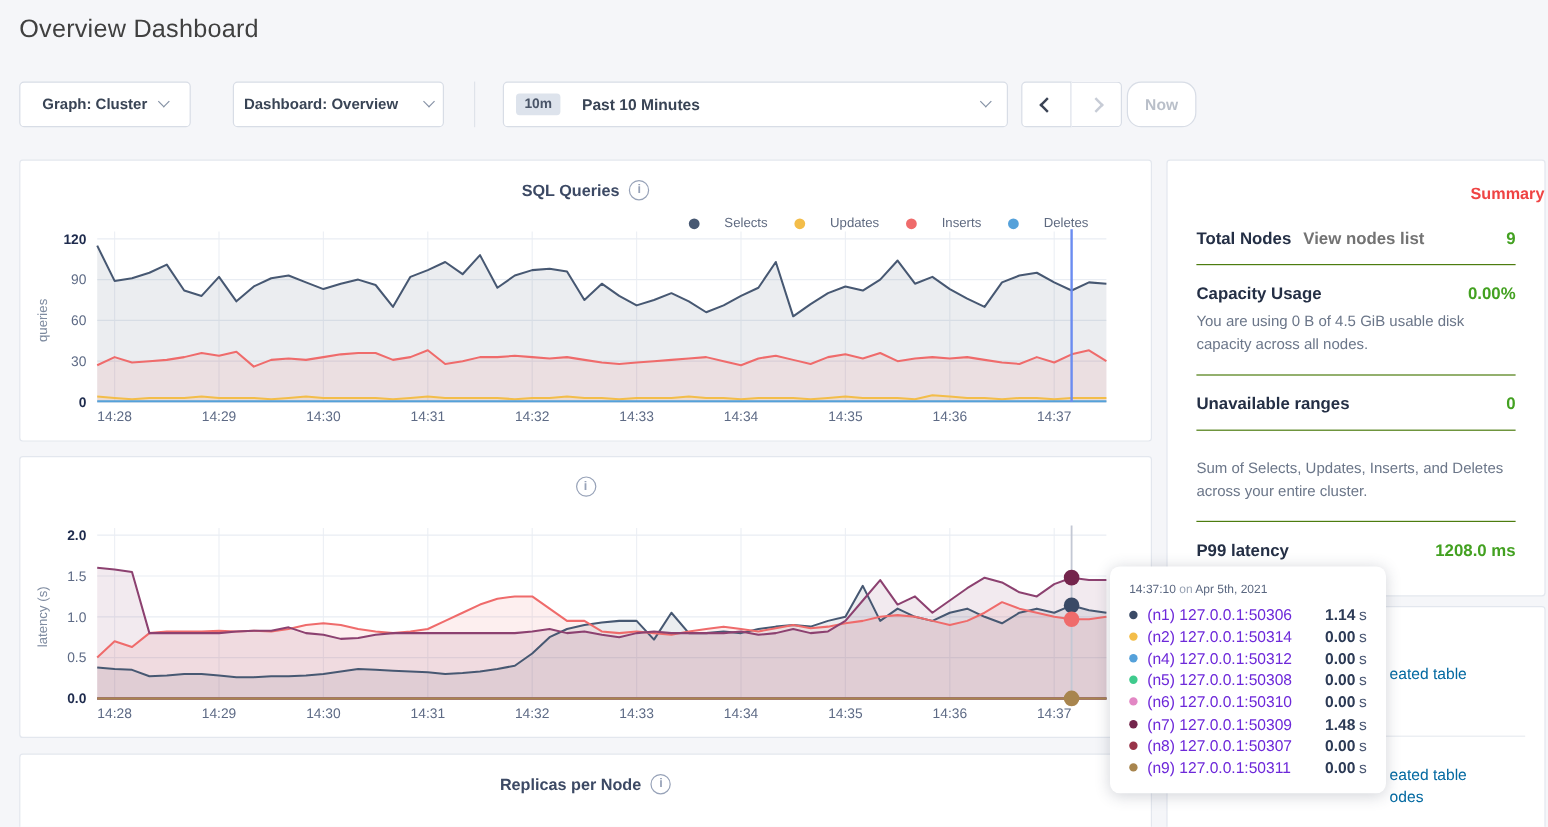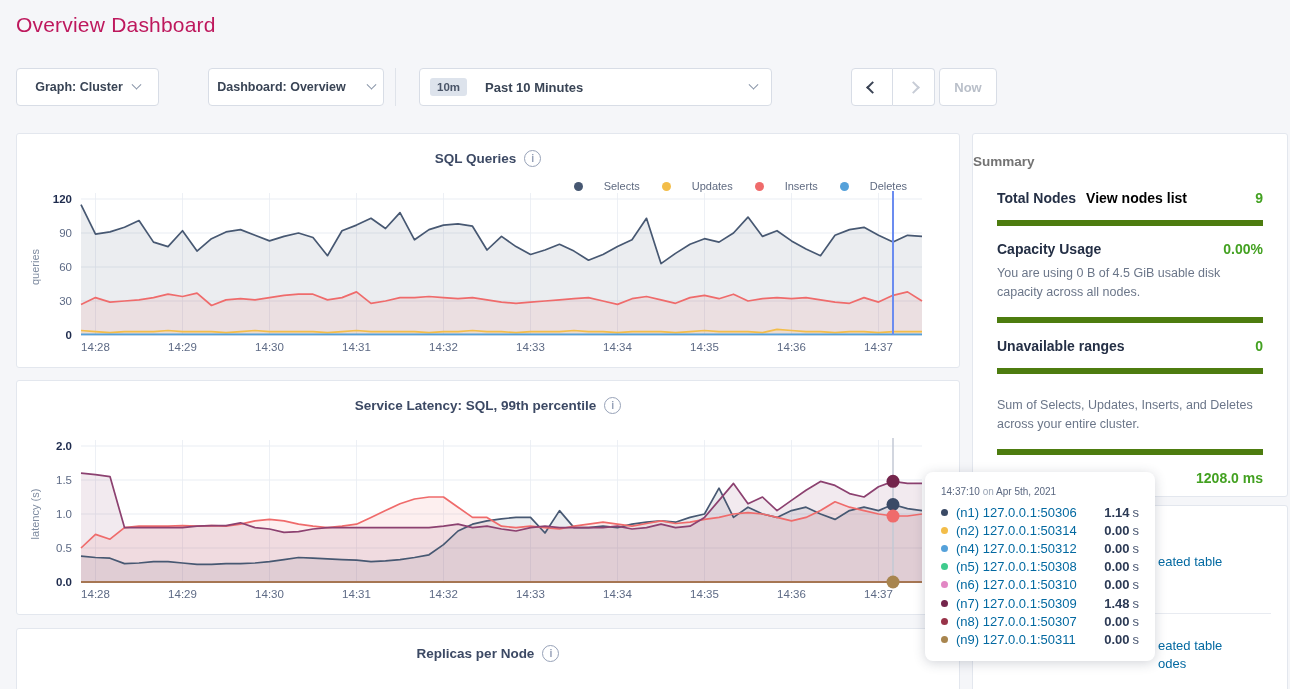--- a/index.html
+++ b/index.html
@@ -1,74 +1,74 @@
 <!DOCTYPE html>
 <html><head>
 <meta charset="utf-8">
 <style>
   * { margin:0; padding:0; box-sizing:border-box; }
   html,body { width:1290px; height:689px; }
   body { font-family:"Liberation Sans","DejaVu Sans",sans-serif; background:#f5f6f9; color:#242a35; position:relative; overflow:hidden; }
-  .page-title { position:absolute; left:16px; top:13px; font-size:21px; font-weight:500; color:#be185d; letter-spacing:.2px; }
+  .page-title { position:absolute; left:16px; top:13px; font-size:21px; font-weight:500; color:#404040; letter-spacing:.2px; }
 
   
   .btn { background:#fff; border:1px solid #d8dde6; border-radius:4px; display:flex; align-items:center; justify-content:center; gap:10px; font-size:12.5px; font-weight:bold; color:#394455; cursor:pointer; }
   .dd-graph { position:absolute; left:16px; top:68px; width:143px; height:38px; }
-  .dd-dashboard { position:absolute; left:208px; top:68px; width:176px; height:38px;gap:22px; }
+  .dd-dashboard { position:absolute; left:194px; top:68px; width:176px; height:38px;gap:22px; }
   .chev { width:7px; height:7px; border-right:1.8px solid #8italic591a0; border-right:1.8px solid #8591a5; border-bottom:1.8px solid #8591a5; transform:rotate(45deg) translate(-2px,-2px); display:inline-block; }
   .vdivider { position:absolute; left:395px; top:68px; width:1px; height:38px; background:#dfe3ea; }
-  .time-selector { position:absolute; left:419px; top:68px; width:353px; height:38px; justify-content:flex-start; padding:0 14px 0 10px; }
+  .time-selector { position:absolute; left:419px; top:68px; width:421px; height:38px; justify-content:flex-start; padding:0 14px 0 10px; }
   .time-badge { background:#dde3ec; color:#4a5568; border-radius:3px; font-size:11.5px; font-weight:bold; padding:3px 7px; }
   .time-label { flex:1; text-align:left; font-size:13px; padding-left:8px; }
   .pager { position:absolute; left:851px; top:68px; display:flex; }
   .pager .btn { width:42px; height:38px; border-radius:0; }
   .pager .btn:first-child { border-radius:4px 0 0 4px; }
   .pager .btn:last-child { border-radius:0 4px 4px 0; border-left:none; }
   .arrow { width:9px; height:9px; border-right:2.4px solid #3a4354; border-bottom:2.4px solid #3a4354; }
   .arrow.left { transform:rotate(135deg); }
   .arrow.right { transform:rotate(-45deg); border-color:#c7ccd6; }
-  .now-btn { position:absolute; left:939px; top:68px; width:58px; height:38px; color:#b9bfc9; font-size:13px; }
+  .now-btn { position:absolute; left:939px; top:68px; width:58px; height:38px; color:#b9bfc9; font-size:13px;border-radius:12px; }
 
   .panel { position:absolute; background:#fff; border:1px solid #e3e7ee; border-radius:3px; }
   #panel-sql { left:16px; top:133px; width:944px; height:235px; }
   #panel-latency { left:16px; top:380px; width:944px; height:235px; }
   #panel-replicas { left:16px; top:628px; width:944px; height:120px; }
   #panel-summary { left:972px; top:133px; width:316px; height:364px; }
   #panel-events { left:972px; top:505px; width:316px; height:220px; }
 
   .chart-title { position:absolute; top:16px; left:0; right:0; display:flex; align-items:center; justify-content:center; gap:8px; font-size:13.5px; font-weight:bold; color:#3c4964; }
   .info-icon { width:17px; height:17px; border:1px solid #97a2b8; border-radius:50%; color:#97a2b8; font-size:10.5px; line-height:15px; text-align:center; font-style:normal; cursor:pointer; }
   .legend { position:absolute; top:46px; right:52px; display:flex; gap:22px; }
   .legend-item { display:flex; align-items:center; gap:21px; font-size:11px; color:#5f6a80; cursor:pointer; }
   .legend-dot { width:9px; height:9px; border-radius:50%; }
   .chart-svg { position:absolute; left:0; top:55px; }
   svg text { font-family:"Liberation Sans","DejaVu Sans",sans-serif; }
 
   
-  .summary-title { text-align:left; font-size:13.5px; font-weight:bold; color:#737373; padding:20px 0 6px; }
+  .summary-title { text-align:right; font-size:13.5px; font-weight:bold; color:#ef4444; padding:20px 0 6px; }
   .summary-rows { padding:0 24px; }
-  .summary-row { padding:15px 0 14px; border-bottom:6px solid #4d7c0f; }
+  .summary-row { padding:15px 0 14px; border-bottom:1px solid #4d7c0f; }
   .summary-row:last-child { border-bottom:none; }
   .summary-head { display:flex; align-items:baseline; gap:10px; }
   .summary-label { font-size:14px; font-weight:bold; color:#242f45; }
-  .summary-link { font-size:14px; font-weight:bold; color:#000000; cursor:pointer; }
+  .summary-link { font-size:14px; font-weight:bold; color:#737373; cursor:pointer; }
   .summary-value { margin-left:auto; font-size:14px; font-weight:bold; color:#43a121; }
   .summary-desc { margin-top:7px; font-size:12.5px; line-height:1.55; color:#6b7689; }
 
   
   .event-frag { position:absolute; font-size:13px; color:#0369a1; white-space:nowrap; }
   .event-divider { position:absolute; left:16px; right:16px; height:1px; background:#e8ebf1; }
 
   
   .tooltip { position:absolute; left:925px; top:472px; width:230px; background:#fff; border-radius:8px; box-shadow:0 2px 12px rgba(50,60,80,.22); padding:14px 16px 12px; z-index:50; }
   .tooltip-title { font-size:10px; color:#5a6780; margin-bottom:6px; }
   .tooltip-title .on { color:#9aa4b5; }
   .tooltip-row { display:flex; align-items:center; gap:8px; height:18.2px; }
   .tt-dot { width:7px; height:7px; border-radius:50%; flex:none; }
-  .tt-node { font-size:13px; color:#0369a1; width:148px; white-space:nowrap; }
+  .tt-node { font-size:13px; color:#6d28d9; width:148px; white-space:nowrap; }
   .tt-val { font-size:13px; font-weight:bold; color:#2c3a55; }
   .tt-unit { font-weight:normal; color:#4a5772; padding-left:3px; }
 </style>
 </head>
 <body>
 
 <h1 class="page-title">Overview Dashboard</h1>
 
 <div class="btn dd-graph">
   <span>Graph: Cluster</span>
@@ -157,21 +157,20 @@
       <path d="M64.0,15.7 L78.5,45.1 L93.0,42.9 L107.5,38.3 L122.0,31.5 L136.5,53.1 L151.0,57.6 L165.5,41.7 L180.0,62.1 L194.5,49.7 L209.0,42.9 L223.5,40.6 L238.0,46.3 L252.5,51.9 L267.0,47.4 L281.5,44.0 L296.0,48.5 L310.5,66.7 L325.0,41.7 L339.5,36.1 L354.0,29.3 L368.5,39.5 L383.0,23.6 L397.5,50.8 L412.0,40.6 L426.5,36.1 L441.0,34.9 L455.5,37.2 L470.0,61.0 L484.5,47.4 L499.0,57.6 L513.5,65.5 L528.0,61.0 L542.5,55.3 L557.0,62.1 L571.5,71.2 L586.0,65.5 L600.5,57.6 L615.0,50.8 L629.5,29.3 L644.0,74.6 L658.5,64.4 L673.0,55.3 L687.5,49.7 L702.0,53.1 L716.5,44.0 L731.0,28.1 L745.5,47.4 L760.0,41.7 L774.5,51.9 L789.0,59.9 L803.5,66.7 L818.0,46.3 L832.5,40.6 L847.0,38.3 L861.5,46.3 L876.0,53.1 L890.5,46.3 L905.0,47.4" fill="none" stroke="#475872" stroke-width="1.7" stroke-linejoin="round"></path>
       <path d="M64.0,115.4 L78.5,108.6 L93.0,113.1 L107.5,112.0 L122.0,110.9 L136.5,108.6 L151.0,105.2 L165.5,107.5 L180.0,104.1 L194.5,116.5 L209.0,110.9 L223.5,109.7 L238.0,110.9 L252.5,108.6 L267.0,106.3 L281.5,105.2 L296.0,105.2 L310.5,110.9 L325.0,108.6 L339.5,102.9 L354.0,114.3 L368.5,112.0 L383.0,108.6 L397.5,108.6 L412.0,107.5 L426.5,108.6 L441.0,109.7 L455.5,108.6 L470.0,110.9 L484.5,113.1 L499.0,114.3 L513.5,113.1 L528.0,112.0 L542.5,110.9 L557.0,109.7 L571.5,108.6 L586.0,112.0 L600.5,115.4 L615.0,109.7 L629.5,107.5 L644.0,110.9 L658.5,114.3 L673.0,108.6 L687.5,106.3 L702.0,109.7 L716.5,105.2 L731.0,112.0 L745.5,109.7 L760.0,108.6 L774.5,109.7 L789.0,108.6 L803.5,110.9 L818.0,113.1 L832.5,114.3 L847.0,108.6 L861.5,113.1 L876.0,106.3 L890.5,102.9 L905.0,112.0" fill="none" stroke="#ef6b6b" stroke-width="1.7" stroke-linejoin="round"></path>
       <path d="M64.0,141.5 L78.5,142.6 L93.0,143.7 L107.5,142.6 L122.0,142.6 L136.5,142.6 L151.0,141.5 L165.5,142.6 L180.0,142.6 L194.5,142.6 L209.0,143.7 L223.5,142.6 L238.0,141.5 L252.5,142.6 L267.0,142.6 L281.5,142.6 L296.0,142.6 L310.5,143.7 L325.0,142.6 L339.5,141.5 L354.0,142.6 L368.5,142.6 L383.0,142.6 L397.5,142.6 L412.0,143.7 L426.5,142.6 L441.0,142.6 L455.5,141.5 L470.0,142.6 L484.5,142.6 L499.0,143.7 L513.5,142.6 L528.0,142.6 L542.5,142.6 L557.0,141.5 L571.5,142.6 L586.0,142.6 L600.5,143.7 L615.0,142.6 L629.5,142.6 L644.0,142.6 L658.5,143.7 L673.0,142.6 L687.5,141.5 L702.0,142.6 L716.5,142.6 L731.0,142.6 L745.5,143.7 L760.0,140.3 L774.5,141.5 L789.0,142.6 L803.5,142.6 L818.0,143.7 L832.5,142.6 L847.0,142.6 L861.5,143.7 L876.0,142.6 L890.5,142.6 L905.0,142.6" fill="none" stroke="#f3bd49" stroke-width="1.7" stroke-linejoin="round"></path>
       <path d="M64.0,145.4 L78.5,145.4 L93.0,145.4 L107.5,145.4 L122.0,145.4 L136.5,145.4 L151.0,145.4 L165.5,145.4 L180.0,145.4 L194.5,145.4 L209.0,145.4 L223.5,145.4 L238.0,145.4 L252.5,145.4 L267.0,145.4 L281.5,145.4 L296.0,145.4 L310.5,145.4 L325.0,145.4 L339.5,145.4 L354.0,145.4 L368.5,145.4 L383.0,145.4 L397.5,145.4 L412.0,145.4 L426.5,145.4 L441.0,145.4 L455.5,145.4 L470.0,145.4 L484.5,145.4 L499.0,145.4 L513.5,145.4 L528.0,145.4 L542.5,145.4 L557.0,145.4 L571.5,145.4 L586.0,145.4 L600.5,145.4 L615.0,145.4 L629.5,145.4 L644.0,145.4 L658.5,145.4 L673.0,145.4 L687.5,145.4 L702.0,145.4 L716.5,145.4 L731.0,145.4 L745.5,145.4 L760.0,145.4 L774.5,145.4 L789.0,145.4 L803.5,145.4 L818.0,145.4 L832.5,145.4 L847.0,145.4 L861.5,145.4 L876.0,145.4 L890.5,145.4 L905.0,145.4" fill="none" stroke="#55a1da" stroke-width="1.7" stroke-linejoin="round"></path>
       <line x1="876" y1="2" x2="876" y2="146" stroke="#6b8cf0" stroke-width="2"></line>
     </svg>
 </div>
 
 <div class="panel" id="panel-latency">
   <div class="chart-title">
-      <span>Service Latency: SQL, 99th percentile</span>
       <span class="info-icon">i</span>
     </div>
   <svg class="chart-svg" id="chart-latency" width="944" height="170" viewBox="0 0 944 170">
       <line x1="78.5" y1="4" x2="78.5" y2="146" stroke="#edf0f5" stroke-width="1"></line>
       <text x="78.5" y="162" text-anchor="middle" font-size="11.5" fill="#5d6a85">14:28</text>
       <line x1="165.5" y1="4" x2="165.5" y2="146" stroke="#edf0f5" stroke-width="1"></line>
       <text x="165.5" y="162" text-anchor="middle" font-size="11.5" fill="#5d6a85">14:29</text>
       <line x1="252.5" y1="4" x2="252.5" y2="146" stroke="#edf0f5" stroke-width="1"></line>
       <text x="252.5" y="162" text-anchor="middle" font-size="11.5" fill="#5d6a85">14:30</text>
       <line x1="339.5" y1="4" x2="339.5" y2="146" stroke="#edf0f5" stroke-width="1"></line>

